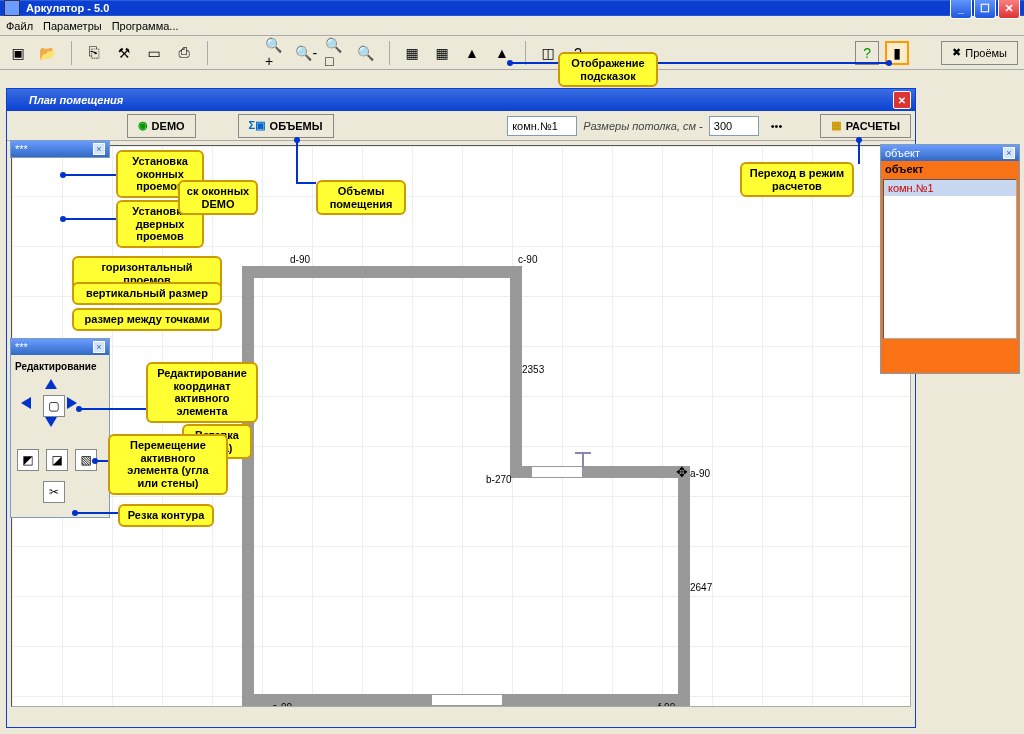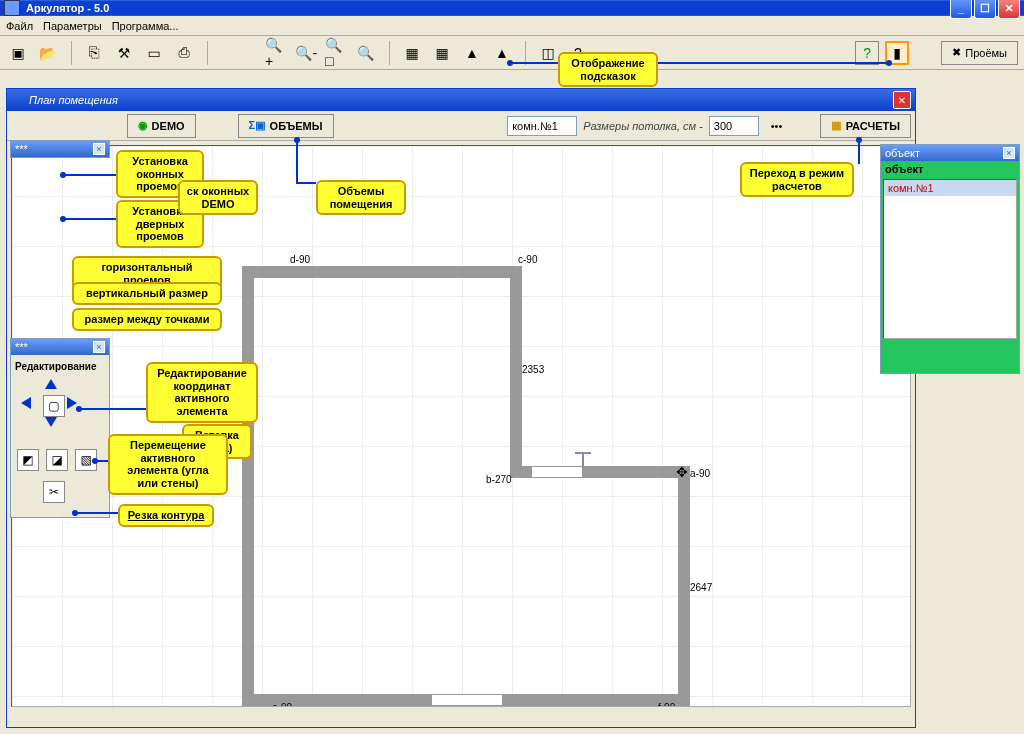--- a/index.html
+++ b/index.html
@@ -20,21 +20,21 @@
   
   .toolbar { height: 34px; background: #ece9d8; border-bottom: 1px solid #aaa; display: flex; align-items: center; padding: 0 6px; gap: 6px; position: relative; }
   .tool-btn { width: 24px; height: 24px; border: 1px solid transparent; display: flex; align-items: center; justify-content: center; font-size: 14px; }
   .tool-sep { width: 6px; height: 24px; border-right: 1px solid #aaa; margin-right: 4px; }
   .highlighted-btn { border: 2px solid #ff9900 !important; background: #ffedcc; }
 
   .exit-btn { margin-left: auto; height: 24px; padding: 0 10px; border: 1px solid #888; background: #ece9d8; display: flex; align-items: center; gap: 4px; }
 
   
   .inner-window { position: absolute; left: 6px; top: 88px; width: 910px; height: 640px; border: 1px solid #0a3fd1; background: #ece9d8; }
-  .inner-titlebar { height: 22px; background: linear-gradient(to bottom, #3a6ee2, #0a3fd1); color: white; display: flex; align-items: center; padding: 0 4px; font-weight: normal; font-style: italic; font-size: 12px; }
+  .inner-titlebar { height: 22px; background: linear-gradient(to bottom, #3a6ee2, #0a3fd1); color: white; display: flex; align-items: center; padding: 0 4px; font-weight: bold; font-style: italic; font-size: 12px; }
   .inner-close { margin-left: auto; width: 18px; height: 18px; background: #d33; border: 1px solid #fff; border-radius: 2px; color: #fff; display: flex; align-items: center; justify-content: center; font-size: 10px; font-style: normal; }
 
   
   .inner-toolbar { height: 30px; display: flex; align-items: center; padding: 0 4px; background: #ece9d8; border-bottom: 1px solid #aaa; gap: 6px; }
   .inner-toolbar .spacer { flex: 0 0 110px; }
   .big-btn { height: 24px; padding: 0 10px; border: 1px solid #888; background: #ece9d8; display: flex; align-items: center; gap: 4px; font-weight: bold; }
   .text-input { height: 20px; border: 1px solid #7f9db9; padding: 0 4px; background: #fff; }
   .label-txt { color: #444; font-style: italic; }
 
   
@@ -56,21 +56,21 @@
   
   .panel { position: absolute; background: #ece9d8; border: 1px solid #7f9db9; }
   .panel-head { height: 16px; background: linear-gradient(#6a9cff,#316ac5); color: #fff; font-size: 10px; padding: 1px 4px; display: flex; align-items: center; }
   .panel-head .x { margin-left: auto; width: 12px; height: 12px; background: #d6e5f5; color: #316ac5; display: flex; align-items: center; justify-content: center; font-size: 9px; border: 1px solid #fff; }
   .panel-body { padding: 4px; }
   .panel-sublabel { font-weight: bold; font-size: 10px; margin: 2px 0; }
 
   .mini-btn { width: 22px; height: 22px; border: 1px solid #888; background: #fff; display: inline-flex; align-items: center; justify-content: center; margin: 2px; font-size: 12px; }
 
   
-  .obj-panel { position: absolute; left: 880px; top: 144px; width: 140px; height: 230px; background: #22c55e; border: 1px solid #7f9db9; }
+  .obj-panel { position: absolute; left: 880px; top: 144px; width: 140px; height: 230px; background: #f97316; border: 1px solid #7f9db9; }
   .obj-list { background: #fff; border: 1px inset #aaa; height: 160px; margin: 2px; overflow: auto; }
   .obj-list-item { padding: 2px 4px; color: #c00; background: #c8d8f0; }
   .obj-btns { display: flex; gap: 4px; padding: 2px 4px; }
   .obj-btns button { flex: 1; border: 1px solid #888; background: #ece9d8; padding: 1px 2px; font-size: 10px; }
 
   
   .callout { position: absolute; background: #ffff33; border: 2px solid #cc9900; border-radius: 6px; padding: 3px 6px; text-align: center; font-size: 10px; font-weight: bold; color: #000; line-height: 1.15; z-index: 50; }
 
   
   .conn { position: absolute; background: #0033cc; z-index: 40; }
@@ -273,15 +273,15 @@
 <div class="callout" style="left:146px; top:362px; width:112px;"><span>Редактирование координат активного элемента</span></div>
 <div class="conn h" style="left:80px; top:408px; width:66px;"></div>
 <div class="dot" style="left:76px; top:406px;"></div>
 
 <div class="callout" style="left:182px; top:424px; width:70px;"><span>Вставка (угла)</span></div>
 
 <div class="callout" style="left:108px; top:434px; width:120px;"><span>Перемещение активного элемента (угла или стены)</span></div>
 <div class="conn h" style="left:96px; top:460px; width:14px;"></div>
 <div class="dot" style="left:92px; top:458px;"></div>
 
-<div class="callout" style="left:118px; top:504px; width:96px;text-decoration:underline;"><span>Резка контура</span></div>
+<div class="callout" style="left:118px; top:504px; width:96px;"><span>Резка контура</span></div>
 <div class="conn h" style="left:76px; top:512px; width:42px;"></div>
 <div class="dot" style="left:72px; top:510px;"></div>
 
 </body></html>

